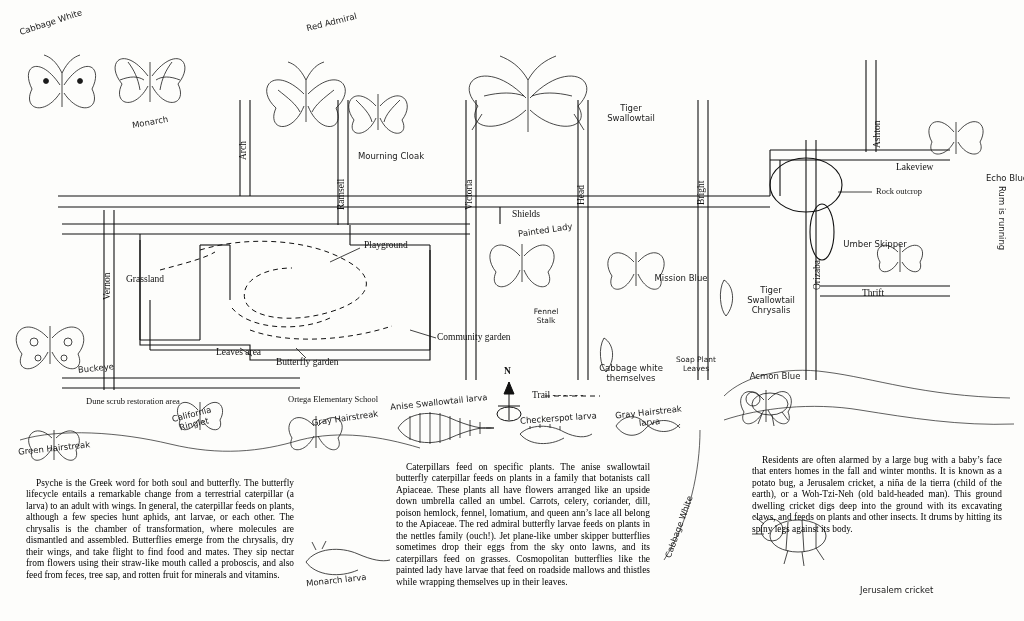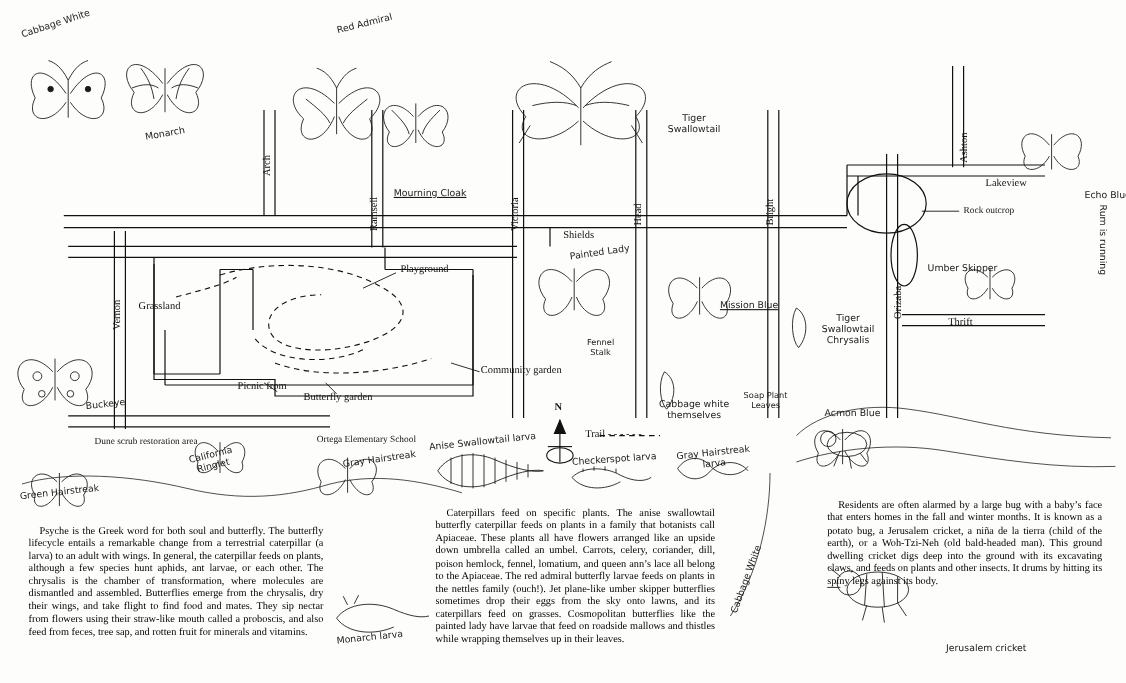--- a/index.html
+++ b/index.html
@@ -356,44 +356,44 @@
   <div class="abs maplabel rot90" style="left:238px; top:160px;">Arch</div>
   <div class="abs maplabel rot90" style="left:812px; top:290px;">Orizaba</div>
   <div class="abs maplabel rot90" style="left:872px; top:148px;">Ashton</div>
 
   <div class="abs maplabel" style="left:512px; top:209px;">Shields</div>
   <div class="abs maplabel" style="left:896px; top:162px;">Lakeview</div>
   <div class="abs maplabel" style="left:862px; top:288px;">Thrift</div>
 
   <div class="abs maplabel" style="left:364px; top:240px;">Playground</div>
   <div class="abs maplabel" style="left:126px; top:274px;">Grassland</div>
-  <div class="abs maplabel" style="left:216px; top:347px;">Picnic from</div>
+  <div class="abs maplabel" style="left:216px; top:347px;">Leaves area</div>
   <div class="abs maplabel" style="left:276px; top:357px;">Butterfly garden</div>
   <div class="abs maplabel" style="left:437px; top:332px;">Community garden</div>
   <div class="abs maplabel small" style="left:86px; top:396px;">Dune scrub restoration area</div>
   <div class="abs maplabel small" style="left:288px; top:394px;">Ortega Elementary School</div>
   <div class="abs maplabel small" style="left:876px; top:186px;">Rock outcrop</div>
 
   <div class="abs maplabel legend-trail" style="left:532px; top:390px;">Trail - - - - - -</div>
   <div class="abs maplabel" style="left:504px; top:366px; font-weight:bold;">N</div>
 
   <div class="abs hand multiline" style="left:16px; top:18px; transform:rotate(-18deg);">Cabbage
 White</div>
   <div class="abs hand" style="left:132px; top:118px; transform:rotate(-10deg);">Monarch</div>
   <div class="abs hand" style="left:306px; top:18px; transform:rotate(-14deg);">Red Admiral</div>
-  <div class="abs hand multiline" style="left:356px; top:172px;text-decoration:underline;">Mourning
+  <div class="abs hand multiline" style="left:356px; top:152px;">Mourning
 Cloak</div>
   <div class="abs hand multiline" style="left:596px; top:104px;">Tiger
 Swallowtail</div>
   <div class="abs hand multiline" style="left:972px; top:174px;">Echo
 Blue</div>
   <div class="abs hand multiline" style="left:840px; top:240px;">Umber
 Skipper</div>
   <div class="abs hand" style="left:518px; top:226px; transform:rotate(-8deg);">Painted Lady</div>
-  <div class="abs hand multiline" style="left:646px; top:274px;text-decoration:underline;">Mission
+  <div class="abs hand multiline" style="left:646px; top:274px;">Mission
 Blue</div>
   <div class="abs hand multiline" style="left:740px; top:372px;">Acmon
 Blue</div>
   <div class="abs hand" style="left:78px; top:364px; transform:rotate(-6deg);">Buckeye</div>
   <div class="abs hand multiline" style="left:158px; top:410px; transform:rotate(-14deg);">California
 Ringlet</div>
   <div class="abs hand" style="left:18px; top:444px; transform:rotate(-6deg);">Green Hairstreak</div>
   <div class="abs hand multiline" style="left:310px; top:414px; transform:rotate(-8deg);">Gray
 Hairstreak</div>
   <div class="abs hand multiline" style="left:614px; top:408px; transform:rotate(-6deg);">Gray Hairstreak

